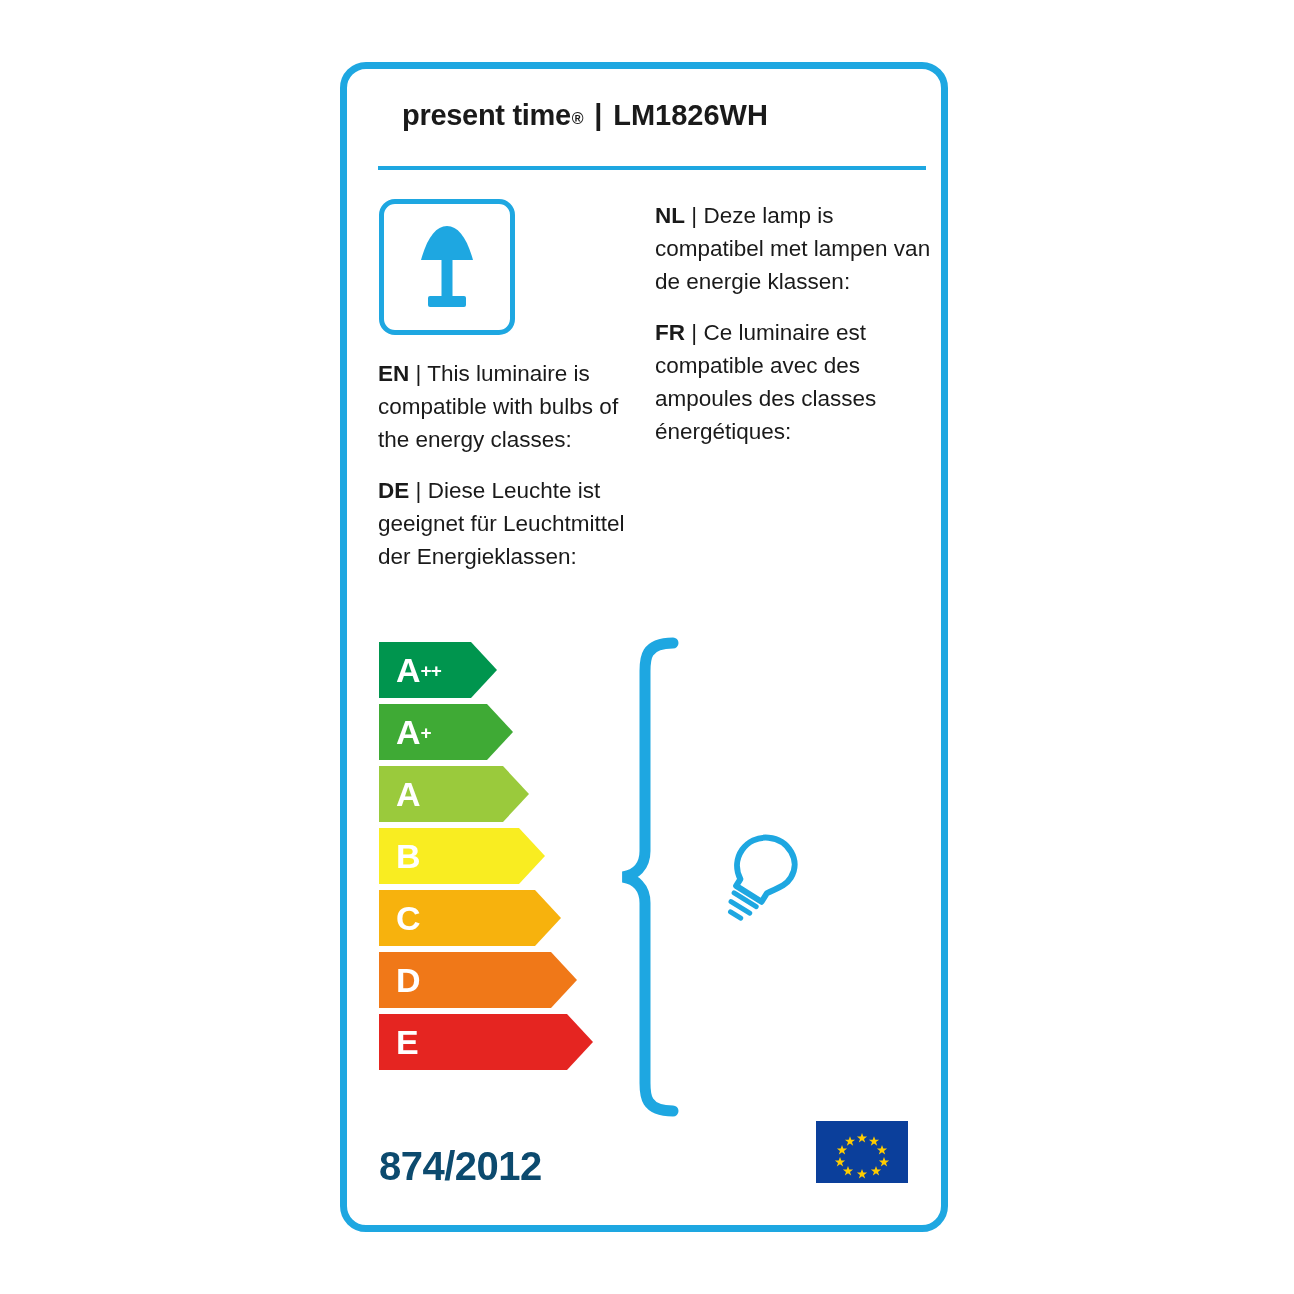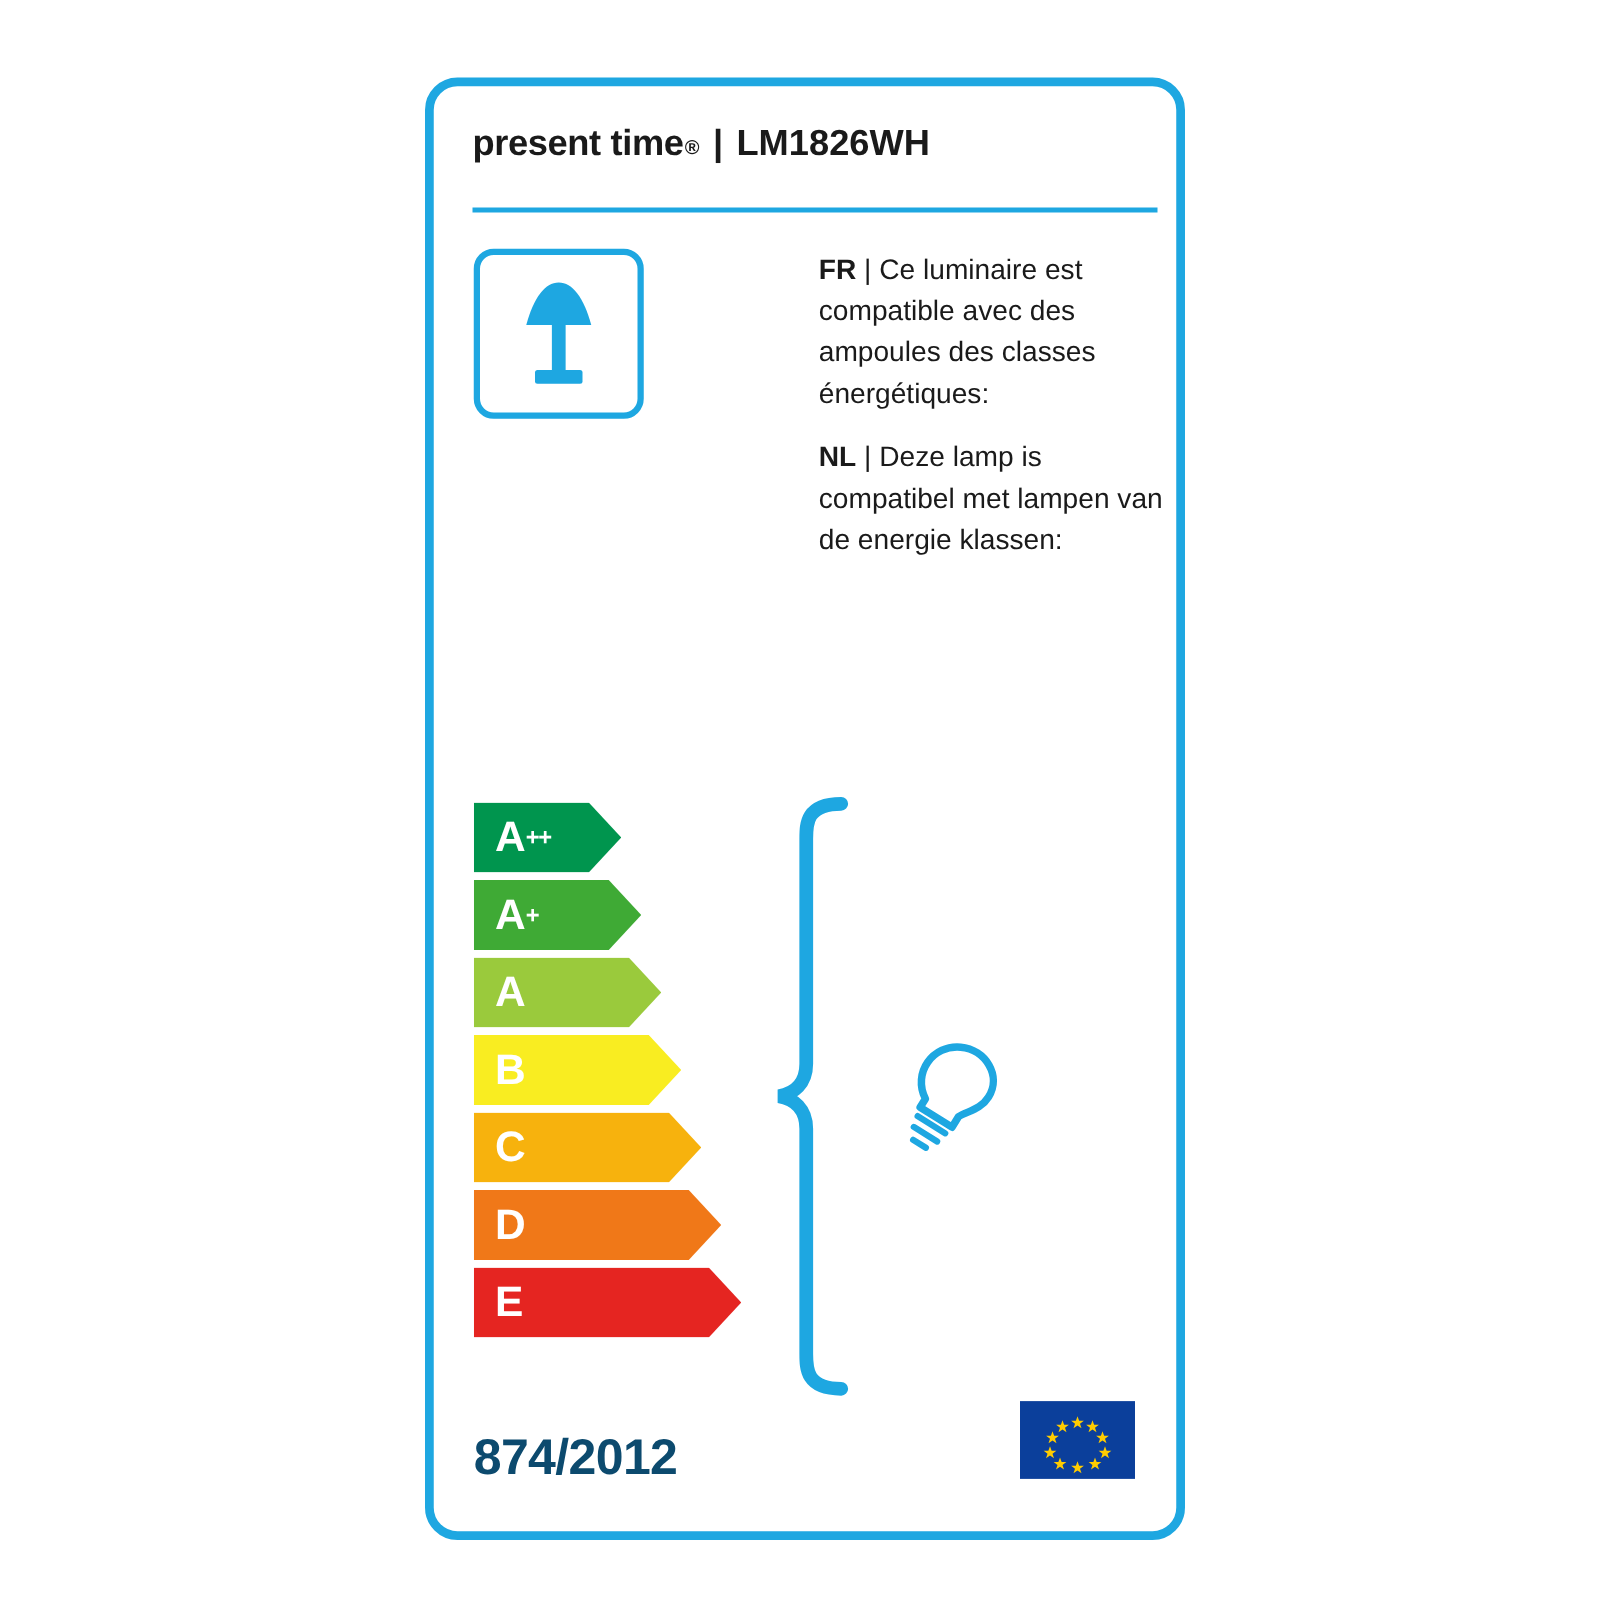--- a/index.html
+++ b/index.html
@@ -23,20 +23,21 @@
     left: 31px; top: 30px;
     width: 548px;
   }
   #header-row {
     display: flex;
     align-items: baseline;
     font-size: 29px;
     font-weight: bold;
     color: #1a1a1a;
     letter-spacing: -0.3px;
+    margin-left: 24px;
   }
   #brand-name { font-weight: bold; }
   #brand-reg {
     font-size: 16px;
     position: relative;
     top: -1px;
     margin-left: 1px;
     font-weight: bold;
   }
   #header-sep {
@@ -145,31 +146,43 @@
 
         <path d="M63 22 C52 22 43 34 37 56 L89 56 C83 34 74 22 63 22 Z" fill="#1ea7e1"></path>
 
         <rect x="57.5" y="56" width="11" height="36" fill="#1ea7e1"></rect>
 
         <rect x="44" y="92" width="38" height="11" rx="2" fill="#1ea7e1"></rect>
       </svg>
     </span>
   </div>
 
+  <div id="col-left" class="text-col">
+    <div class="lang-block">
+      <span class="lang-tag">EN</span>
+      <span class="lang-pipe">|</span>
+      <span>This luminaire is compatible with bulbs of the energy classes:</span>
+    </div>
+    <div class="lang-block">
+      <span class="lang-tag">DE</span>
+      <span class="lang-pipe">|</span>
+      <span>Diese Leuchte ist geeignet für Leuchtmittel der Energieklassen:</span>
+    </div>
+  </div>
 
   <div id="col-right" class="text-col">
     <div class="lang-block">
+      <span class="lang-tag">NL</span>
+      <span class="lang-pipe">|</span>
+      <span>Deze lamp is compatibel met lampen van de energie klassen:</span>
+    </div>
+    <div class="lang-block">
       <span class="lang-tag">FR</span>
       <span class="lang-pipe">|</span>
       <span>Ce luminaire est compatible avec des ampoules des classes énergétiques:</span>
-    </div>
-    <div class="lang-block">
-      <span class="lang-tag">NL</span>
-      <span class="lang-pipe">|</span>
-      <span>Deze lamp is compatibel met lampen van de energie klassen:</span>
     </div>
   </div>
 
   <div id="energy-scale">
     <div class="energy-row">
       <div class="energy-arrow" style="background: rgb(0, 149, 78); width: 118px;">
         <span>A</span>
           <sup>++</sup>
       </div>
     </div>

